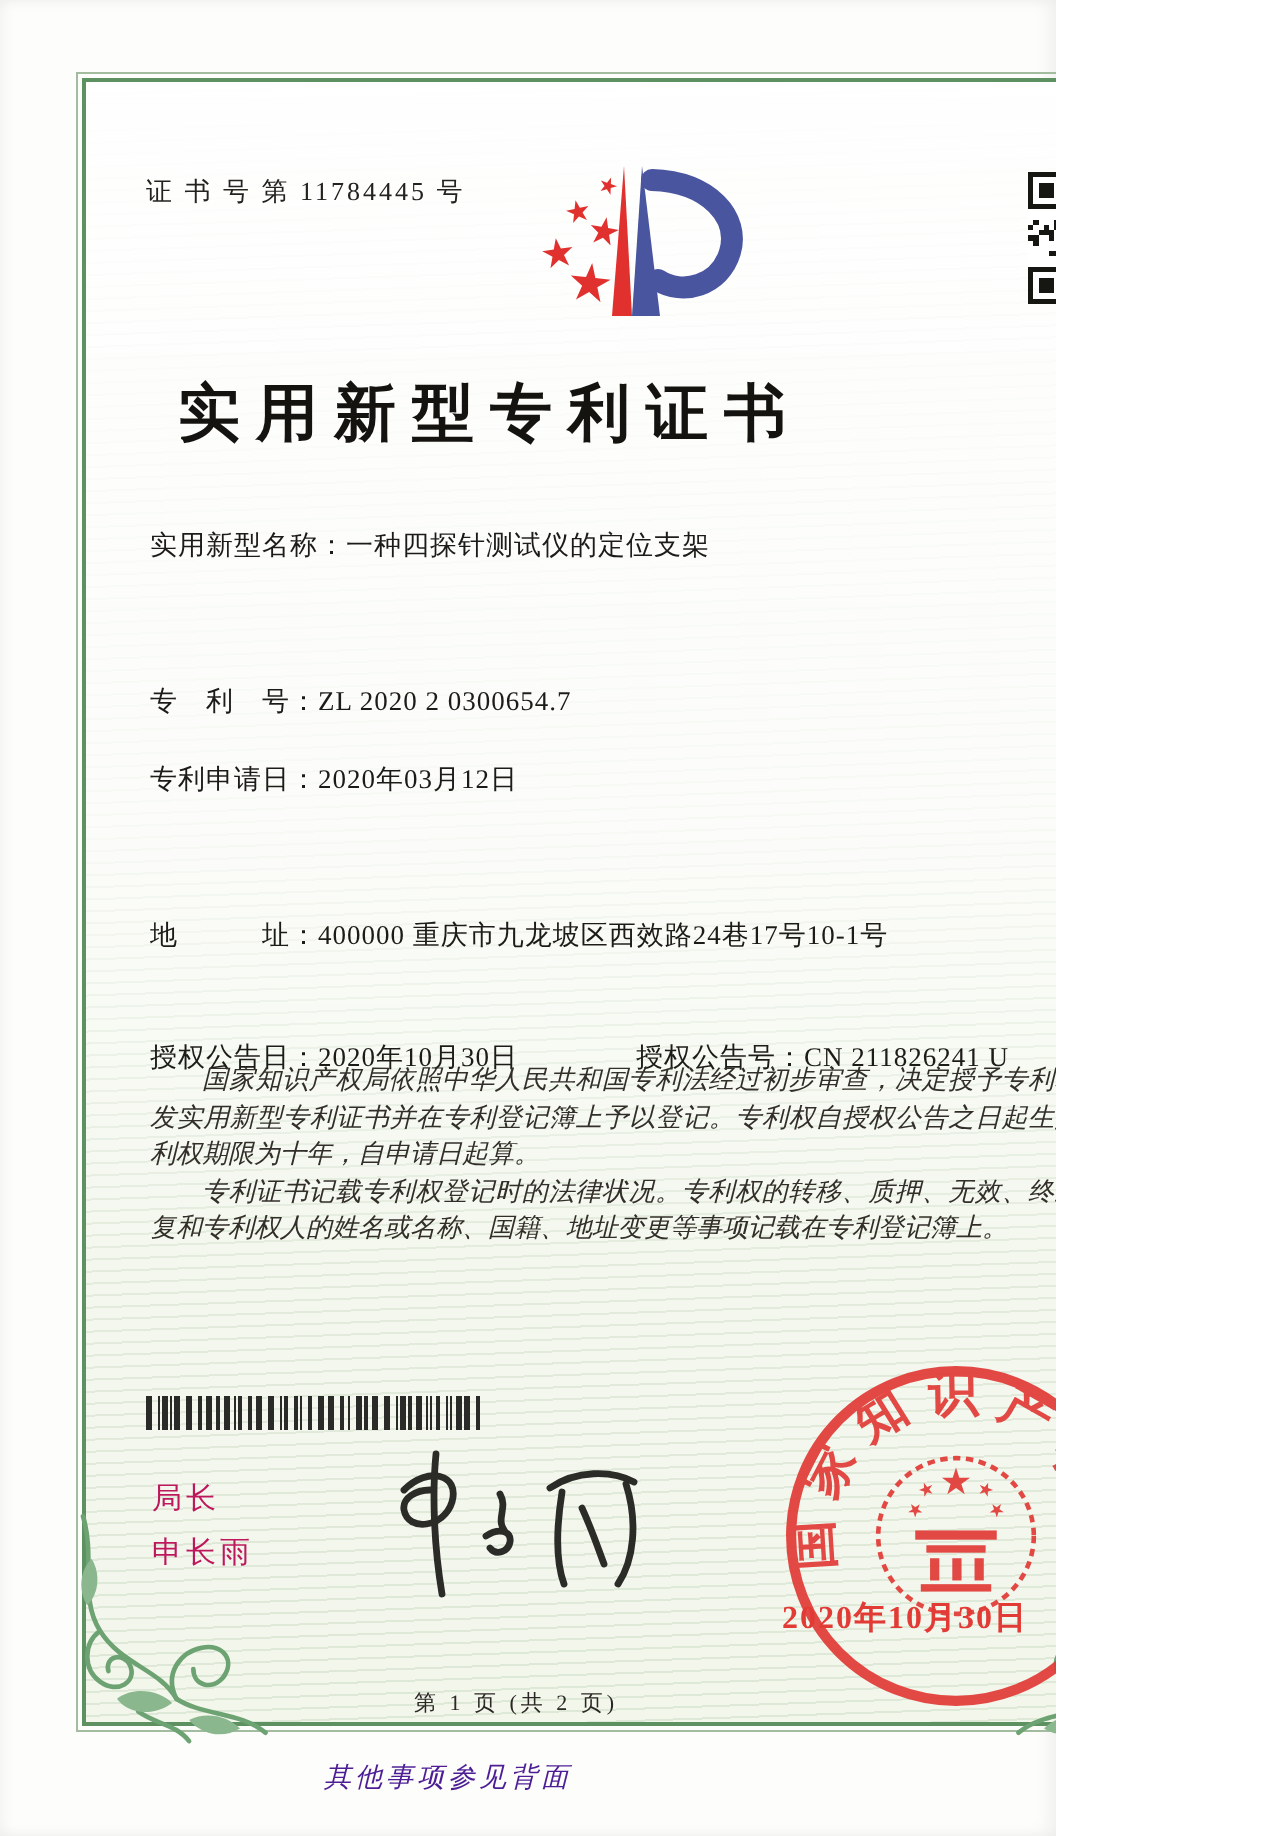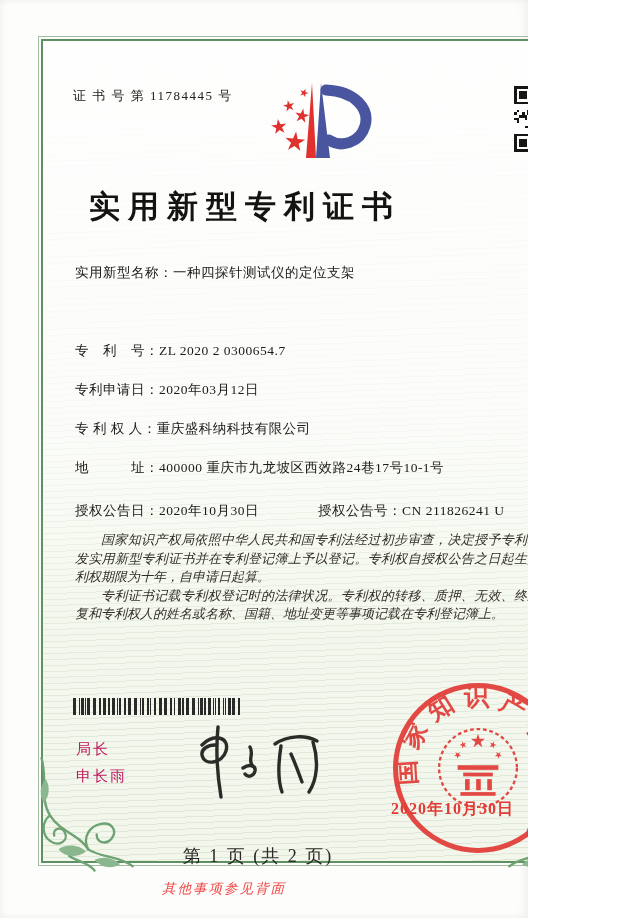--- a/index.html
+++ b/index.html
@@ -24,22 +24,22 @@
   .paras{left:75px;top:531px;width:492px;font-size:13px;line-height:18.6px;color:#322e28;
          text-align:justify;font-style:italic;}
   .paras p{margin:0;text-indent:2em;}
   .barcode-box{left:73px;top:698px;width:170px;height:17px;}
   .signer{left:76px;font-family:"Liberation Sans","DejaVu Sans",sans-serif;
           font-size:15px;color:#be185d;letter-spacing:2px;}
   .sig-box{left:180px;top:720px;}
   .seal-box{left:390px;top:680px;opacity:0.92;}
   .seal-date{left:391px;top:799px;font-size:16px;font-weight:bold;color:#e23b36;
              letter-spacing:1px;white-space:nowrap;}
-  .page-ind{left:0;right:60px;top:844px;text-align:center;font-size:18px;color:#2a2724;letter-spacing:2px;margin-left:48px;}
-  .back-note{left:0;right:80px;top:880px;text-align:center;font-size:13.5px;color:#ef4444;
+  .page-ind{left:0;right:60px;top:844px;text-align:center;font-size:11px;color:#2a2724;letter-spacing:2px;margin-left:48px;}
+  .back-note{left:0;right:80px;top:880px;text-align:center;font-size:13.5px;color:#4c1d95;
              font-style:italic;letter-spacing:2px;}
   .orn{color:#6da272;}
   svg{display:block;}
 </style>
 </head>
 <body>
 
 <div class="page">
 
   <svg width="0" height="0" style="position:absolute" aria-hidden="true">
@@ -282,27 +282,24 @@
 
   <div class="abs field-row" style="top:264px">
     <span class="flabel">实用新型名称：</span><span class="fvalue">一种四探针测试仪的定位支架</span>
   </div>
   <div class="abs field-row" style="top:342px">
     <span class="flabel">专　利　号：</span><span class="fvalue">ZL 2020 2 0300654.7</span>
   </div>
   <div class="abs field-row" style="top:381px">
     <span class="flabel">专利申请日：</span><span class="fvalue">2020年03月12日</span>
   </div>
-  <div class="abs field-row" style="top:420px">
-    <span class="flabel">专 利 权 人：</span><span class="fvalue">重庆盛科纳科技有限公司</span>
-  </div>
   <div class="abs field-row" style="top:459px">
     <span class="flabel">地　　　址：</span><span class="fvalue">400000 重庆市九龙坡区西效路24巷17号10-1号</span>
   </div>
-  <div class="abs field-row" style="top:502px">
+  <div class="abs field-row" style="top:520px">
     <span><span class="flabel">授权公告日：</span><span class="fvalue">2020年10月30日</span></span>
     <span class="pair2"><span class="flabel">授权公告号：</span><span class="fvalue">CN 211826241 U</span></span>
   </div>
 
   <div class="abs paras">
     <p>国家知识产权局依照中华人民共和国专利法经过初步审查，决定授予专利权，颁发实用新型专利证书并在专利登记簿上予以登记。专利权自授权公告之日起生效。专利权期限为十年，自申请日起算。</p>
     <p>专利证书记载专利权登记时的法律状况。专利权的转移、质押、无效、终止、恢复和专利权人的姓名或名称、国籍、地址变更等事项记载在专利登记簿上。</p>
   </div>
 
   <svg class="abs barcode-box" viewBox="0 0 170 17" preserveAspectRatio="none">

